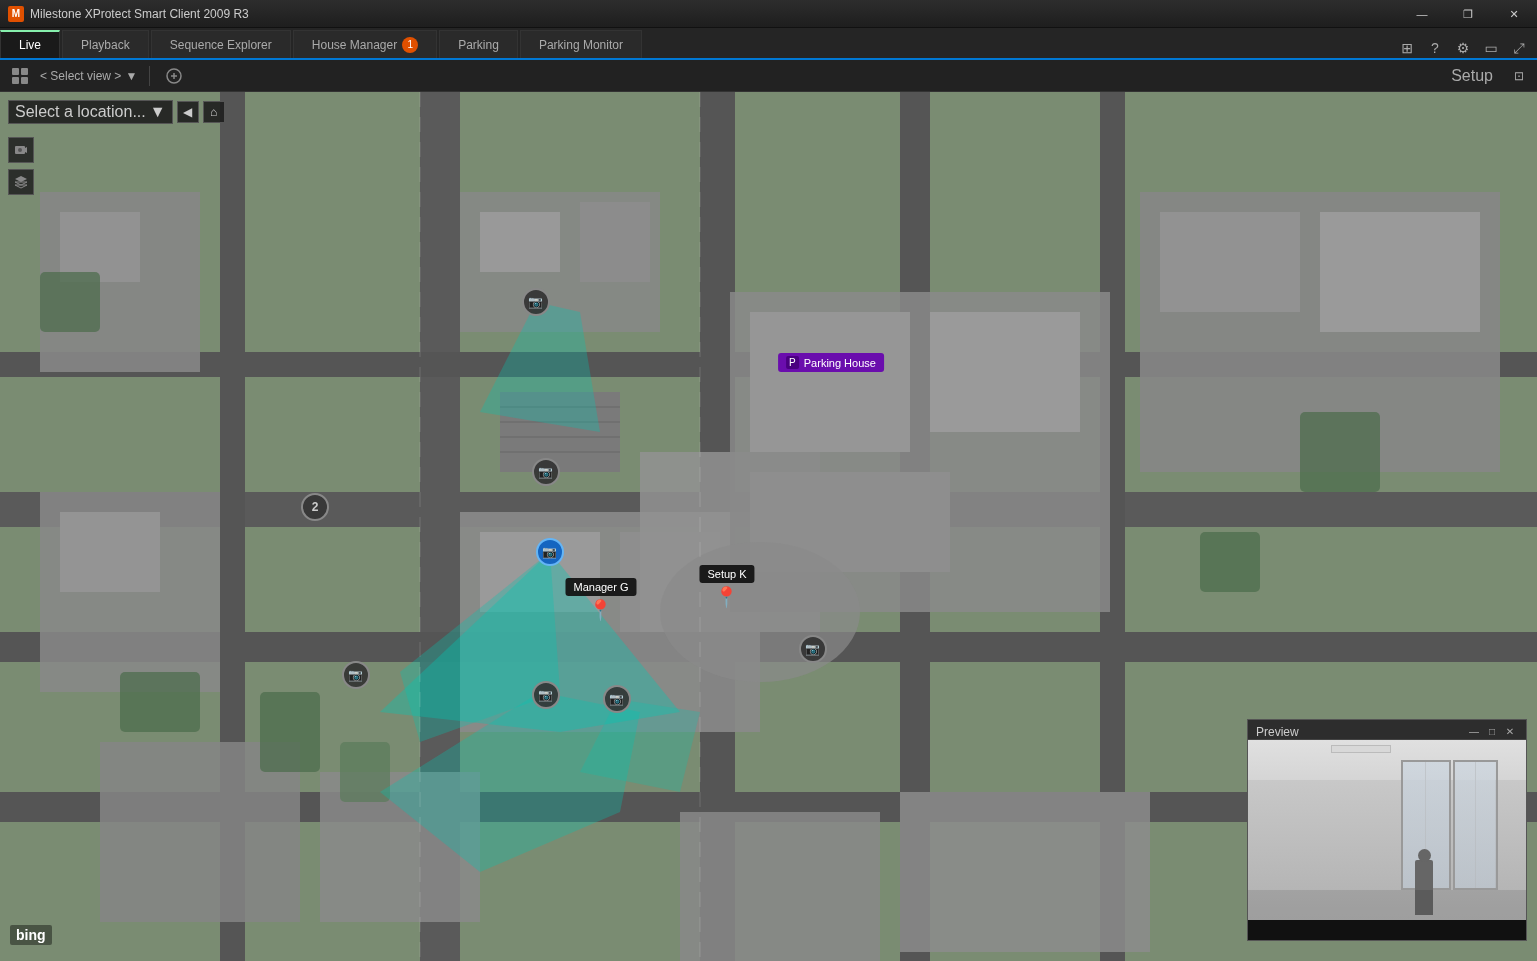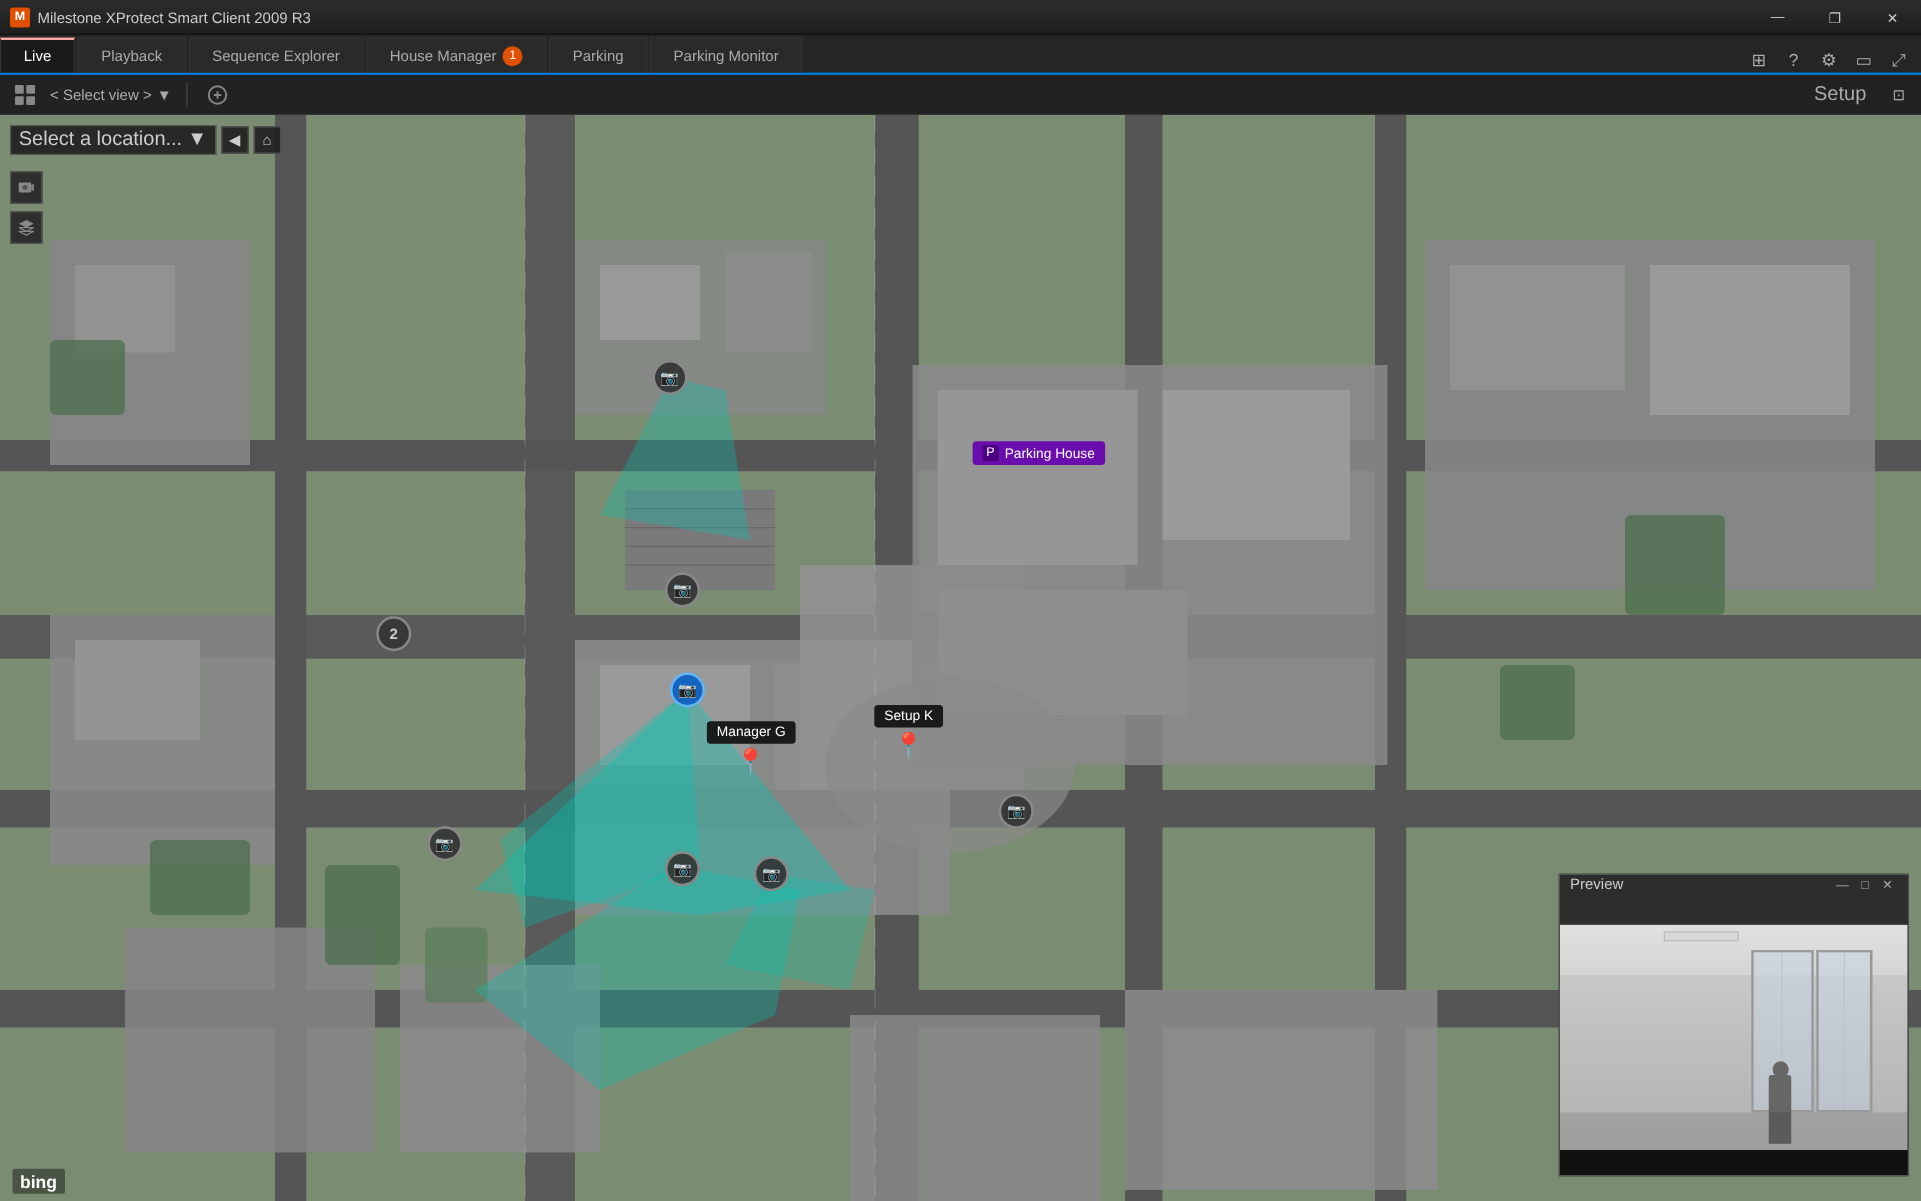--- a/index.html
+++ b/index.html
@@ -54,21 +54,21 @@
       background: #2a2a2a;
       border: 1px solid #333;
       border-bottom: none;
       cursor: pointer;
       position: relative;
       margin-right: 2px;
     }
     .tab.active {
       background: #1a1a1a;
       color: #fff;
-      border-top: 2px solid #fca5a5;
+      border-top: 2px solid #86efac;
     }
     .tab .badge {
       background: #e05000;
       color: white;
       border-radius: 50%;
       width: 16px; height: 16px;
       display: inline-flex; align-items: center; justify-content: center;
       font-size: 10px;
       margin-left: 5px;
     }
@@ -242,44 +242,44 @@
     .parking-label-box .p-icon {
       background: #4a0080;
       border-radius: 2px;
       padding: 1px 3px;
       font-size: 10px;
     }
 
     
     #bing-logo {
       position: absolute;
-      bottom: 6px; left: 10px;
+      bottom: 16px; left: 10px;
       color: #fff;
       font-size: 14px;
       font-weight: bold;
       z-index: 30;
       background: rgba(0,0,0,0.4);
       padding: 2px 6px;
       border-radius: 2px;
     }
 
     
     #preview-window {
       position: absolute;
       right: 10px;
       bottom: 20px;
       width: 280px;
       background: #1a1a1a;
       border: 1px solid #555;
       z-index: 50;
     }
     #preview-titlebar {
-      height: 40px;
+      height: 20px;
       background: #2d2d2d;
-      display: flex; align-items: flex-start; padding: 0 8px;
+      display: flex; align-items: flex-end; padding: 0 8px;
       border-bottom: 1px solid #444;
     }
     #preview-titlebar .title { flex: 1; font-size: 12px; color: #ccc; }
     #preview-titlebar .btn {
       width: 16px; height: 16px;
       display: flex; align-items: center; justify-content: center;
       font-size: 10px; color: #aaa; cursor: pointer;
       margin-left: 2px;
     }
     #preview-content {

